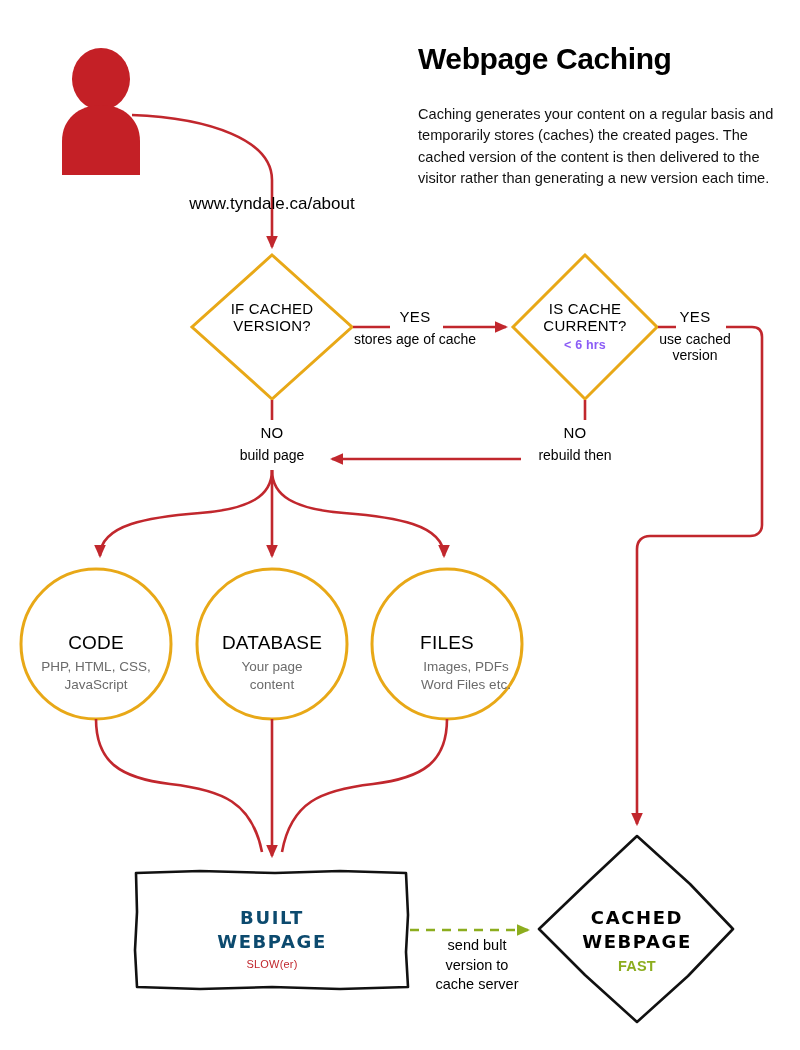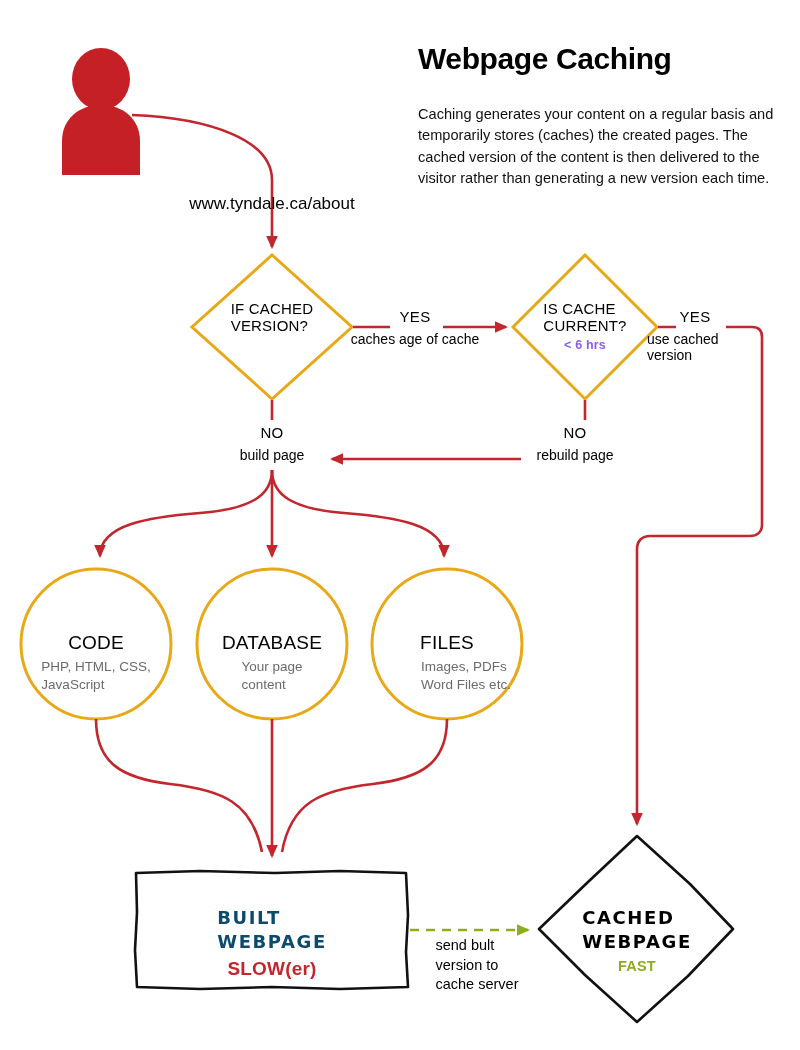--- a/index.html
+++ b/index.html
@@ -26,21 +26,21 @@
     position: absolute;
     left: 0; top: 0;
     width: 800px;
     height: 1050px;
   }
   .txt {
     position: absolute;
     white-space: pre;
     line-height: 1.16;
   }
-  .center { text-align: left; transform: translateX(-50%); }
+  .center { text-align: center; transform: translateX(-50%); }
 
   
   #page-title {
     left: 418px; top: 42px;
     font-size: 30px;
     font-weight: bold;
     letter-spacing: -0.4px;
     color: #000;
   }
   #page-desc {
@@ -119,22 +119,22 @@
     letter-spacing: 1.6px;
   }
   #built-label {
     left: 272px; top: 906px;
     font-size: 18px;
     color: #0c4a6e;
     line-height: 1.34;
   }
   #built-speed {
     left: 272px; top: 958px;
-    font-size: 19px;
-    font-weight: bold;
+    font-size: 11px;
+    font-weight: normal;
     color: #c1272d;
     letter-spacing: 0.2px;
   }
   #cached-label {
     left: 637px; top: 906px;
     font-size: 18px;
     color: #000;
     line-height: 1.34;
   }
   #cached-speed {
@@ -223,31 +223,31 @@
   <div class="txt center" id="url-label">www.tyndale.ca/about</div>
 
   <div class="txt center diamond-label" id="d1-label">IF CACHED
 VERSION?</div>
 
   <div class="txt center diamond-label" id="d2-label">IS CACHE
 CURRENT?</div>
   <div class="txt center diamond-sub" id="d2-sub">&lt; 6 hrs</div>
 
   <div class="txt center edge-main" id="yes1">YES</div>
-  <div class="txt center edge-sub" id="yes1-sub">caches age of cache</div>
+  <div class="txt center edge-sub" id="yes1-sub">stores age of cache</div>
 
   <div class="txt center edge-main" id="yes2">YES</div>
   <div class="txt center edge-sub" id="yes2-sub">use cached
 version</div>
 
   <div class="txt center edge-main" id="no1">NO</div>
   <div class="txt center edge-sub" id="no1-sub">build page</div>
 
   <div class="txt center edge-main" id="no2">NO</div>
-  <div class="txt center edge-sub" id="no2-sub">rebuild page</div>
+  <div class="txt center edge-sub" id="no2-sub">rebuild then</div>
 
   <div class="txt center circle-title" id="c1-title">CODE</div>
   <div class="txt center circle-sub" id="c1-sub">PHP, HTML, CSS,
 JavaScript</div>
 
   <div class="txt center circle-title" id="c2-title">DATABASE</div>
   <div class="txt center circle-sub" id="c2-sub">Your page
 content</div>
 
   <div class="txt center circle-title" id="c3-title">FILES</div>

